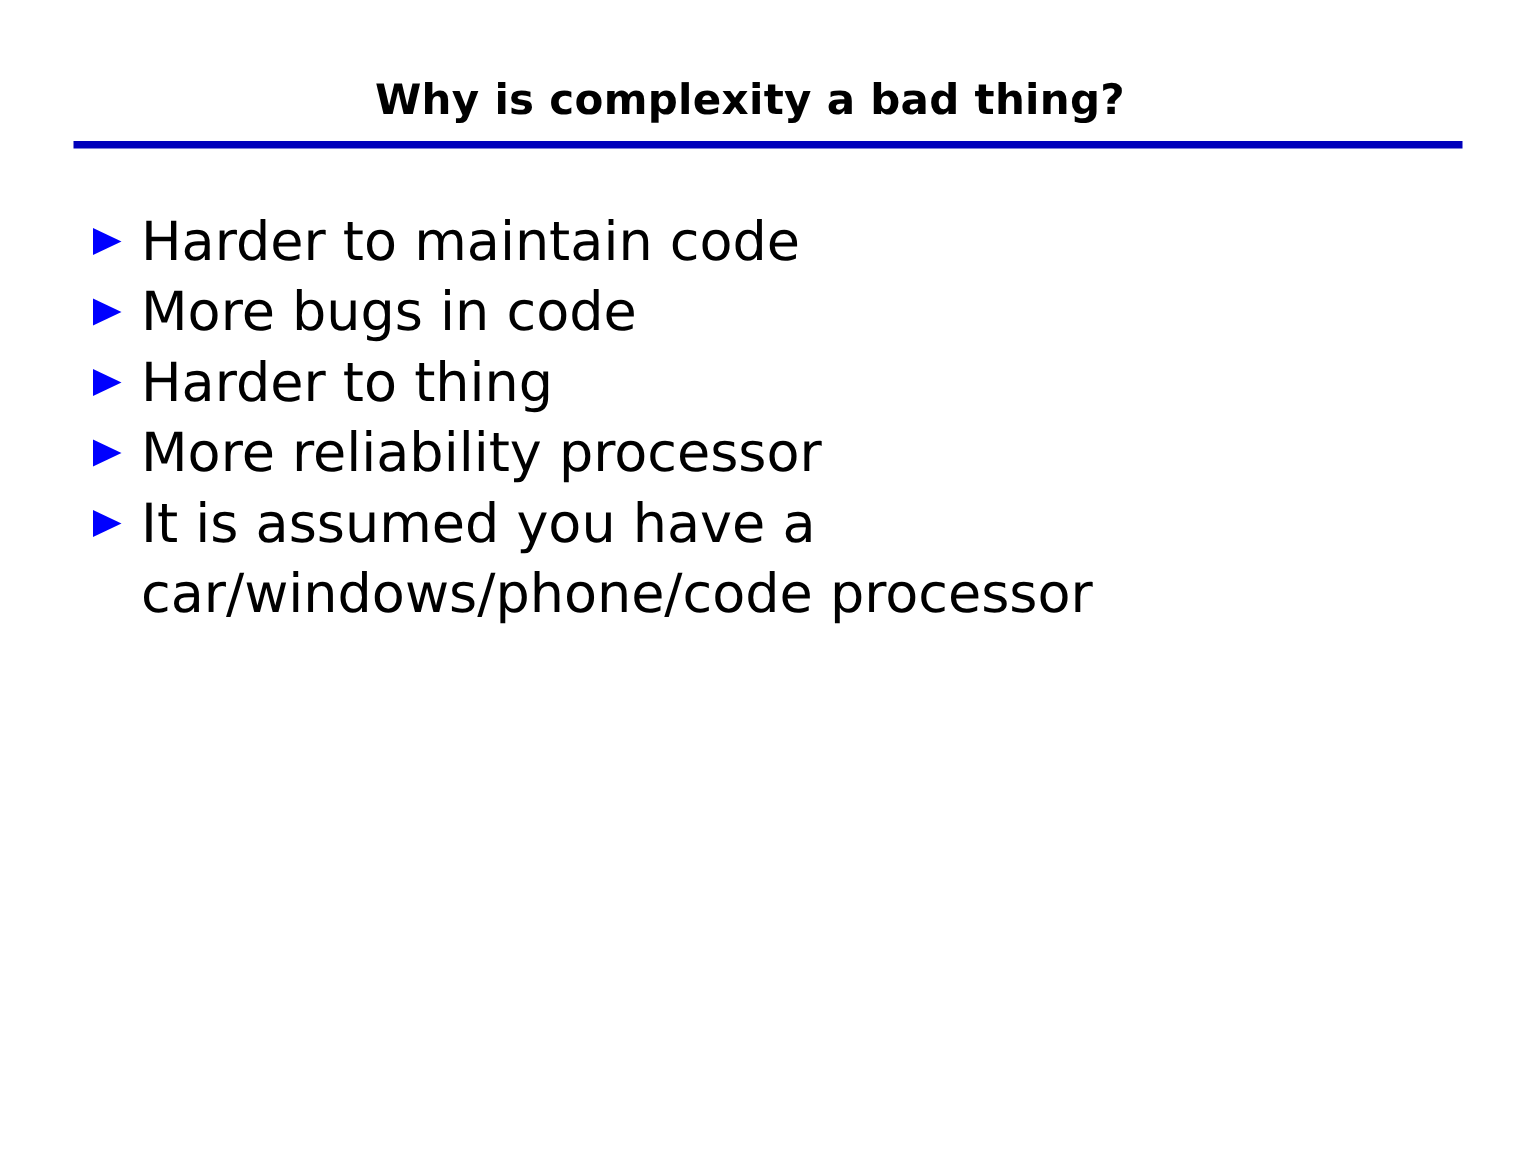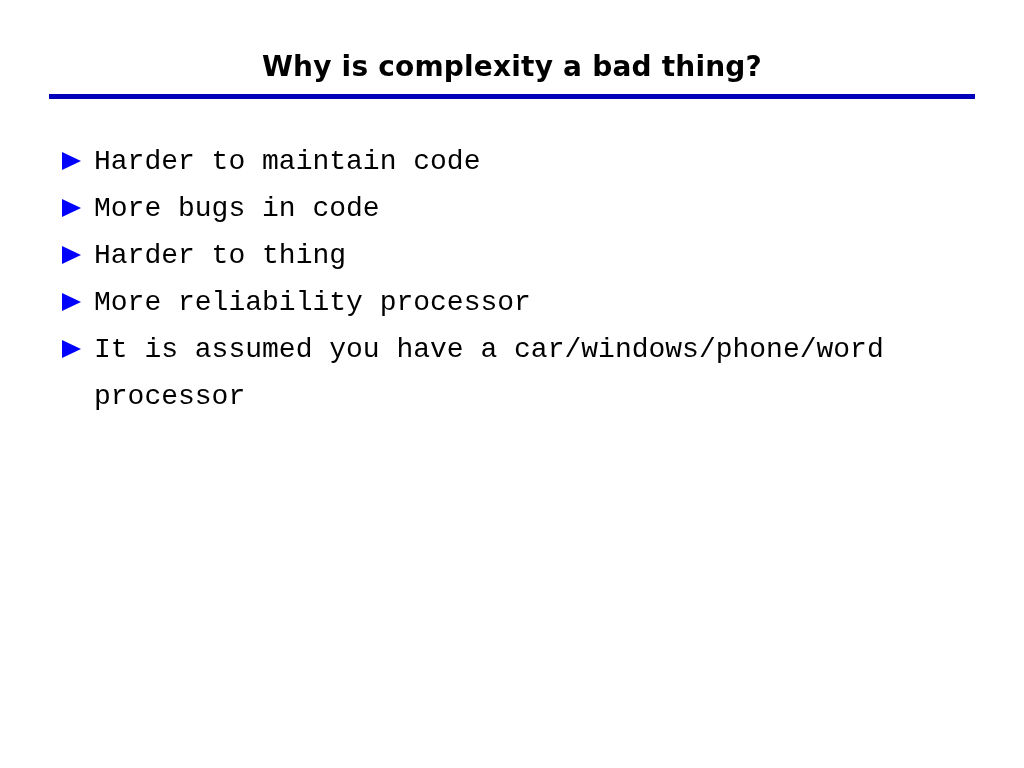--- a/index.html
+++ b/index.html
@@ -14,21 +14,21 @@
     overflow: hidden;
   }
   .slide {
     position: relative;
     width: 1024px;
     height: 768px;
     background: #ffffff;
   }
   .slide-title {
     position: absolute;
-    left: 49px;
+    left: 37px;
     top: 50px;
     width: 926px;
     text-align: center;
     font-size: 28px;
     font-weight: bold;
     color: #000000;
     letter-spacing: 0.2px;
     line-height: 34px;
     white-space: nowrap;
   }
@@ -46,24 +46,23 @@
     top: 138px;
     width: 900px;
     list-style: none;
     margin: 0;
     padding: 0;
   }
   .bullet-item {
     position: relative;
     padding-left: 34px;
     margin: 0;
-    font-size: 28px;
+    font-size: 36px;
     line-height: 47px;
     color: #000000;
-    font-family: Liberation Mono, monospace;
   }
   .bullet-marker {
     position: absolute;
     left: 2px;
     top: 14px;
     width: 0;
     height: 0;
     border-top: 9px solid transparent;
     border-bottom: 9px solid transparent;
     border-left: 19px solid #0000ff;
@@ -101,18 +100,18 @@
 
 
     <li class="bullet-item">
       <span class="bullet-marker"></span>
       <span class="bullet-text">More reliability processor</span>
     </li>
 
 
     <li class="bullet-item">
       <span class="bullet-marker"></span>
-      <span class="bullet-text">It is assumed you have a car/windows/phone/word processor</span>
+      <span class="bullet-text">It is assumed you have a car/windows/phone/code processor</span>
     </li>
 
   </ul>
 
 </div>
 
 </body></html>

